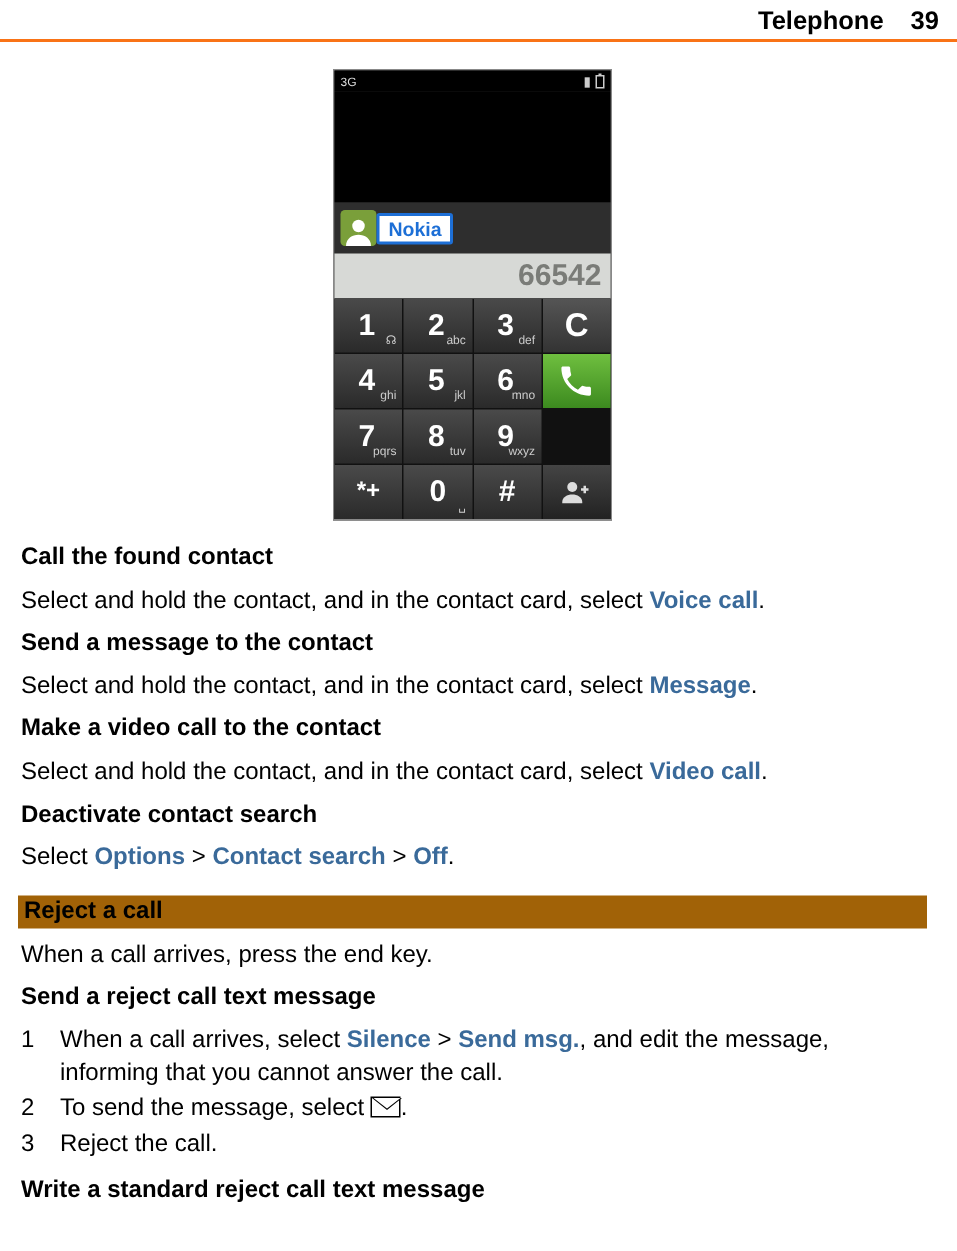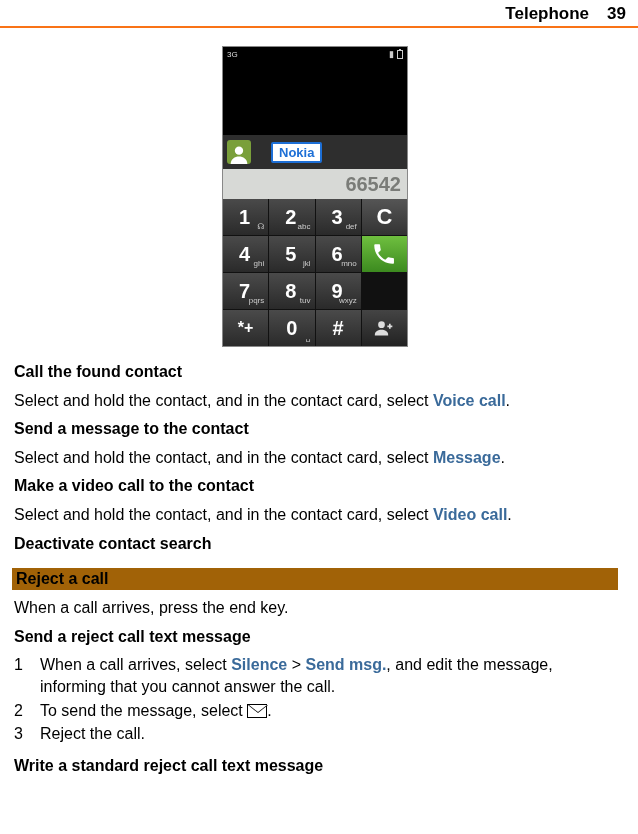--- a/index.html
+++ b/index.html
@@ -44,21 +44,21 @@
     font-size: 8px;
   }
   .phone-statusbar .right-icons { display: flex; gap: 3px; align-items: center; }
   .phone-black { height: 74px; background: #000; }
   .phone-contactrow {
     height: 34px;
     background: #2e2e2e;
     display: flex;
     align-items: center;
     padding-left: 4px;
-    gap: 20px;
+    gap: 0;
   }
   .avatar {
     width: 24px; height: 24px;
     background: #7a9f3a;
     border-radius: 3px;
     display: flex; align-items: flex-end; justify-content: center;
     overflow: hidden;
   }
   .avatar svg { width: 20px; height: 20px; }
   .contact-chip {
@@ -264,20 +264,23 @@
   <div class="para">
     <span>Select and hold the contact, and in the contact card, select </span><span class="ui">Message</span><span>.</span>
   </div>
 
   <div class="para bold">Make a video call to the contact</div>
   <div class="para">
     <span>Select and hold the contact, and in the contact card, select </span><span class="ui">Video call</span><span>.</span>
   </div>
 
   <div class="para bold">Deactivate contact search</div>
+  <div class="para">
+    <span>Select </span><span class="ui">Options</span><span> &gt; </span><span class="ui">Contact search</span><span> &gt; </span><span class="ui">Off</span><span>.</span>
+  </div>
 
   <div class="section-bar">Reject a call</div>
   <div class="para">When a call arrives, press the end key.</div>
 
   <div class="para bold">Send a reject call text message</div>
   <ol class="steps">
     <li>
       <span class="num">1</span>
       <span class="txt">
         <span>When a call arrives, select </span><span class="ui">Silence</span><span> &gt; </span><span class="ui">Send msg.</span><span>, and edit the message, informing that you cannot answer the call.</span>

